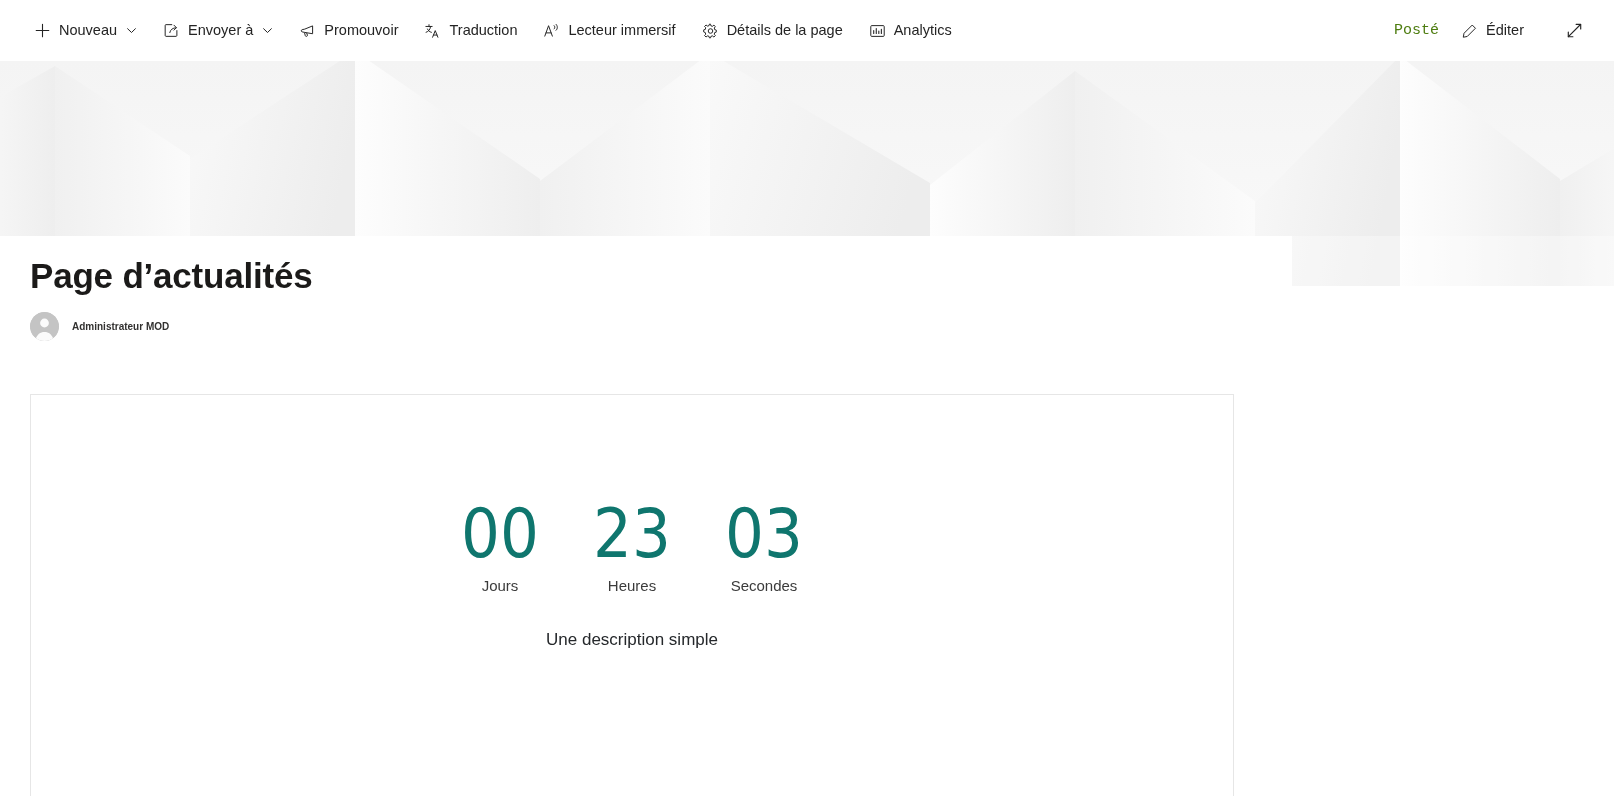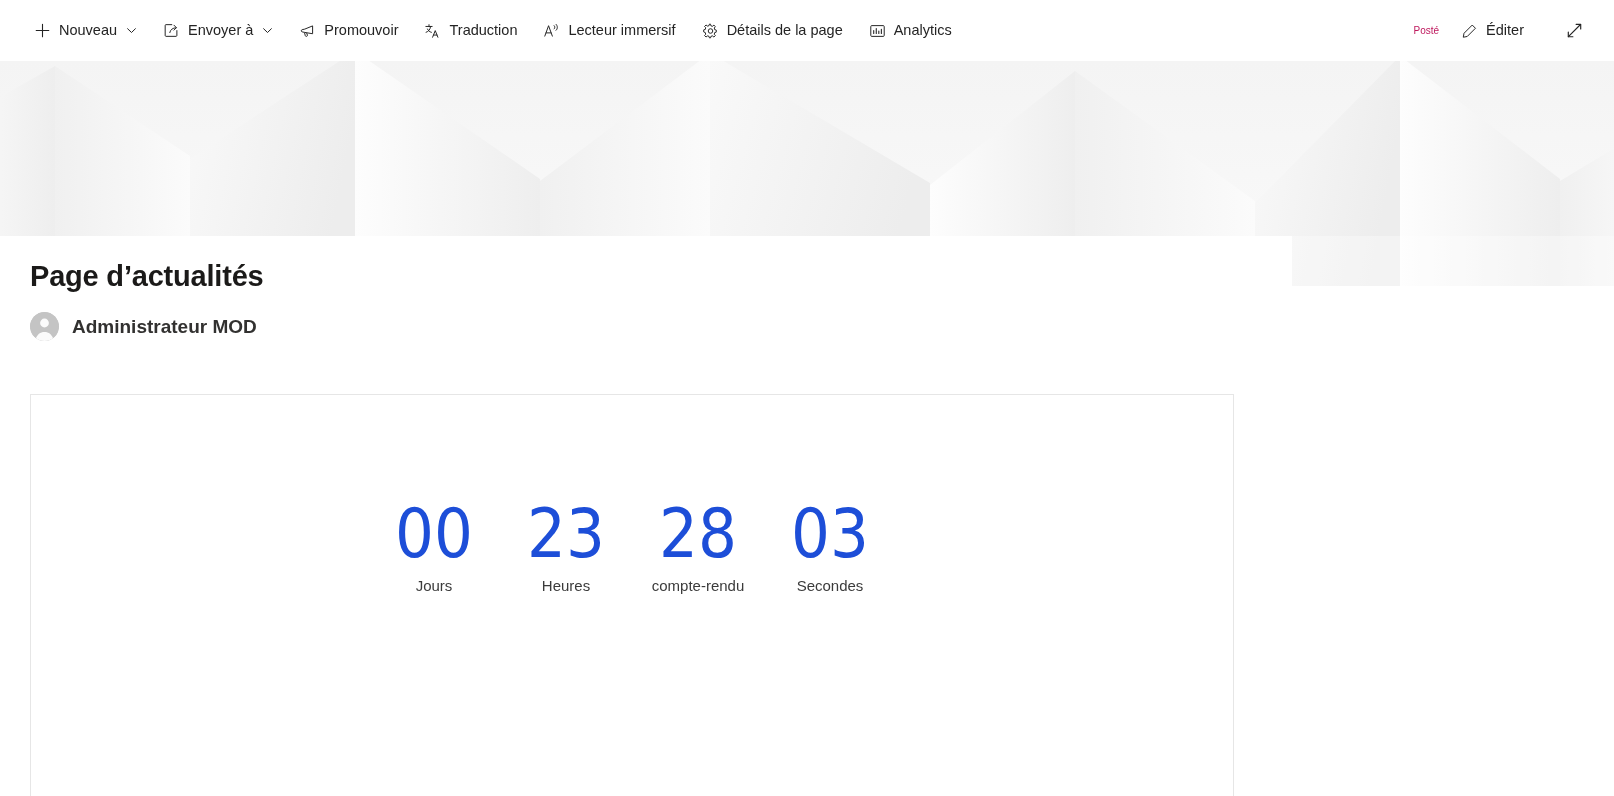--- a/index.html
+++ b/index.html
@@ -71,25 +71,26 @@
     display: inline-flex;
     align-items: center;
     justify-content: center;
     width: 17px;
     height: 17px;
     flex: 0 0 auto;
   }
   .cb-icon svg { display: block; }
 
   .cb-status {
-    color: #be185d;
-    font-size: 10px;
+    color: #4d7c0f;
+    font-size: 15px;
     padding: 0 12px;
     white-space: nowrap;
     user-select: none;
+    font-family: Liberation Mono, monospace;
   }
 
   .cb-expand {
     display: flex;
     align-items: center;
     justify-content: center;
     width: 36px;
     height: 36px;
     margin-left: 16px;
     cursor: pointer;
@@ -113,21 +114,21 @@
     top: 236px;
     left: 0;
     width: 1292px;
     height: 124px;
     background: #ffffff;
     z-index: 10;
     padding: 20px 0 0 30px;
   }
 
   .page-title {
-    font-size: 29px;
+    font-size: 35px;
     font-weight: 600;
     color: #1b1a19;
     letter-spacing: -0.2px;
     line-height: 40px;
     white-space: nowrap;
   }
 
   .byline {
     display: flex;
     align-items: center;
@@ -140,21 +141,21 @@
     border-radius: 50%;
     background: #c8c8c8;
     overflow: hidden;
     flex: 0 0 auto;
     position: relative;
   }
   .avatar svg { display: block; }
 
   .author-name {
     margin-left: 13px;
-    font-size: 19px;
+    font-size: 10px;
     font-weight: 600;
     color: #323130;
     white-space: nowrap;
   }
 
   
   .webpart {
     position: absolute;
     top: 394px;
     left: 30px;
@@ -188,21 +189,21 @@
     display: flex;
     flex-direction: column;
     align-items: center;
     min-width: 132px;
   }
 
   .cd-value {
     font-family: "DejaVu Sans Condensed", "Liberation Sans Narrow", "Liberation Sans", sans-serif;
     font-size: 68px;
     font-weight: 300;
-    color: #1d4ed8;
+    color: #0f766e;
     line-height: 74px;
     letter-spacing: 0px;
   }
 
   .cd-label {
     margin-top: 6px;
     font-size: 15px;
     font-weight: 400;
     color: #3b3b3b;
     white-space: nowrap;
@@ -405,29 +406,26 @@
         <div class="cd-unit">
           <div class="cd-value">00</div>
           <div class="cd-label">Jours</div>
         </div>
 
         <div class="cd-unit">
           <div class="cd-value">23</div>
           <div class="cd-label">Heures</div>
         </div>
 
-        <div class="cd-unit">
-          <div class="cd-value">28</div>
-          <div class="cd-label">compte-rendu</div>
-        </div>
 
         <div class="cd-unit">
           <div class="cd-value">03</div>
           <div class="cd-label">Secondes</div>
         </div>
 
       </div>
 
+      <div class="cd-desc">Une description simple</div>
 
     </div>
   </div>
 
 </div>
 
 </body></html>

